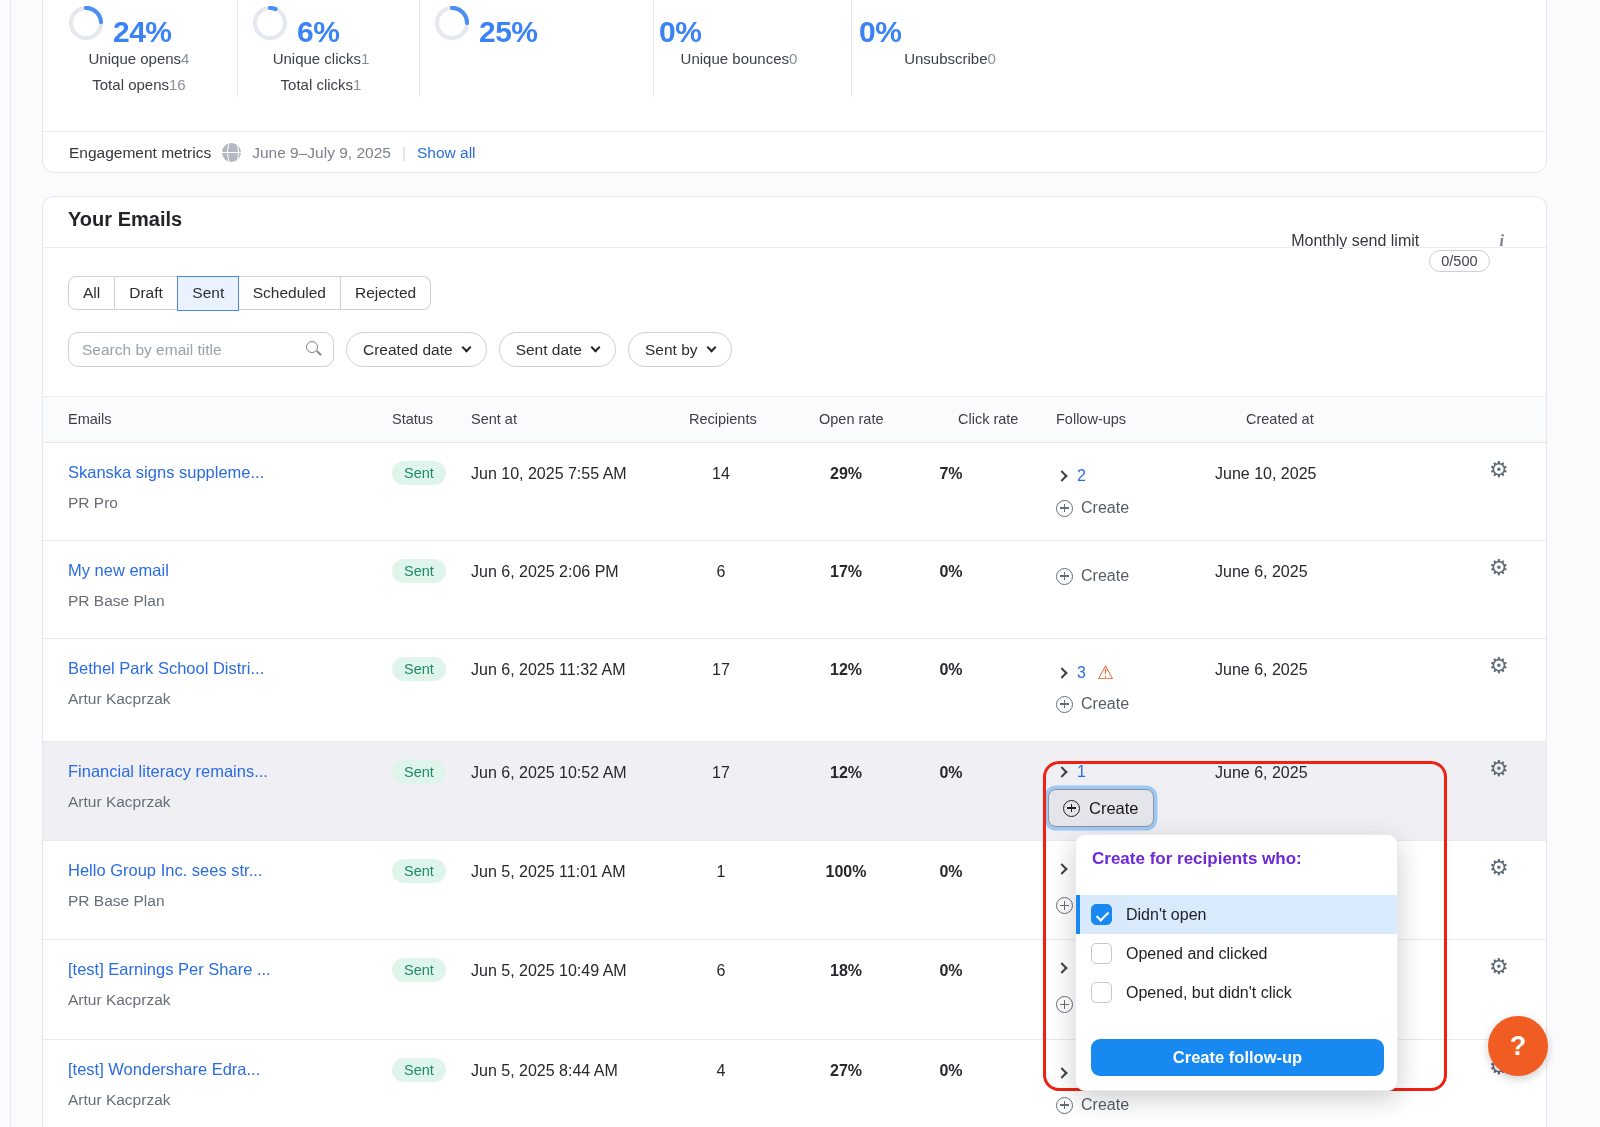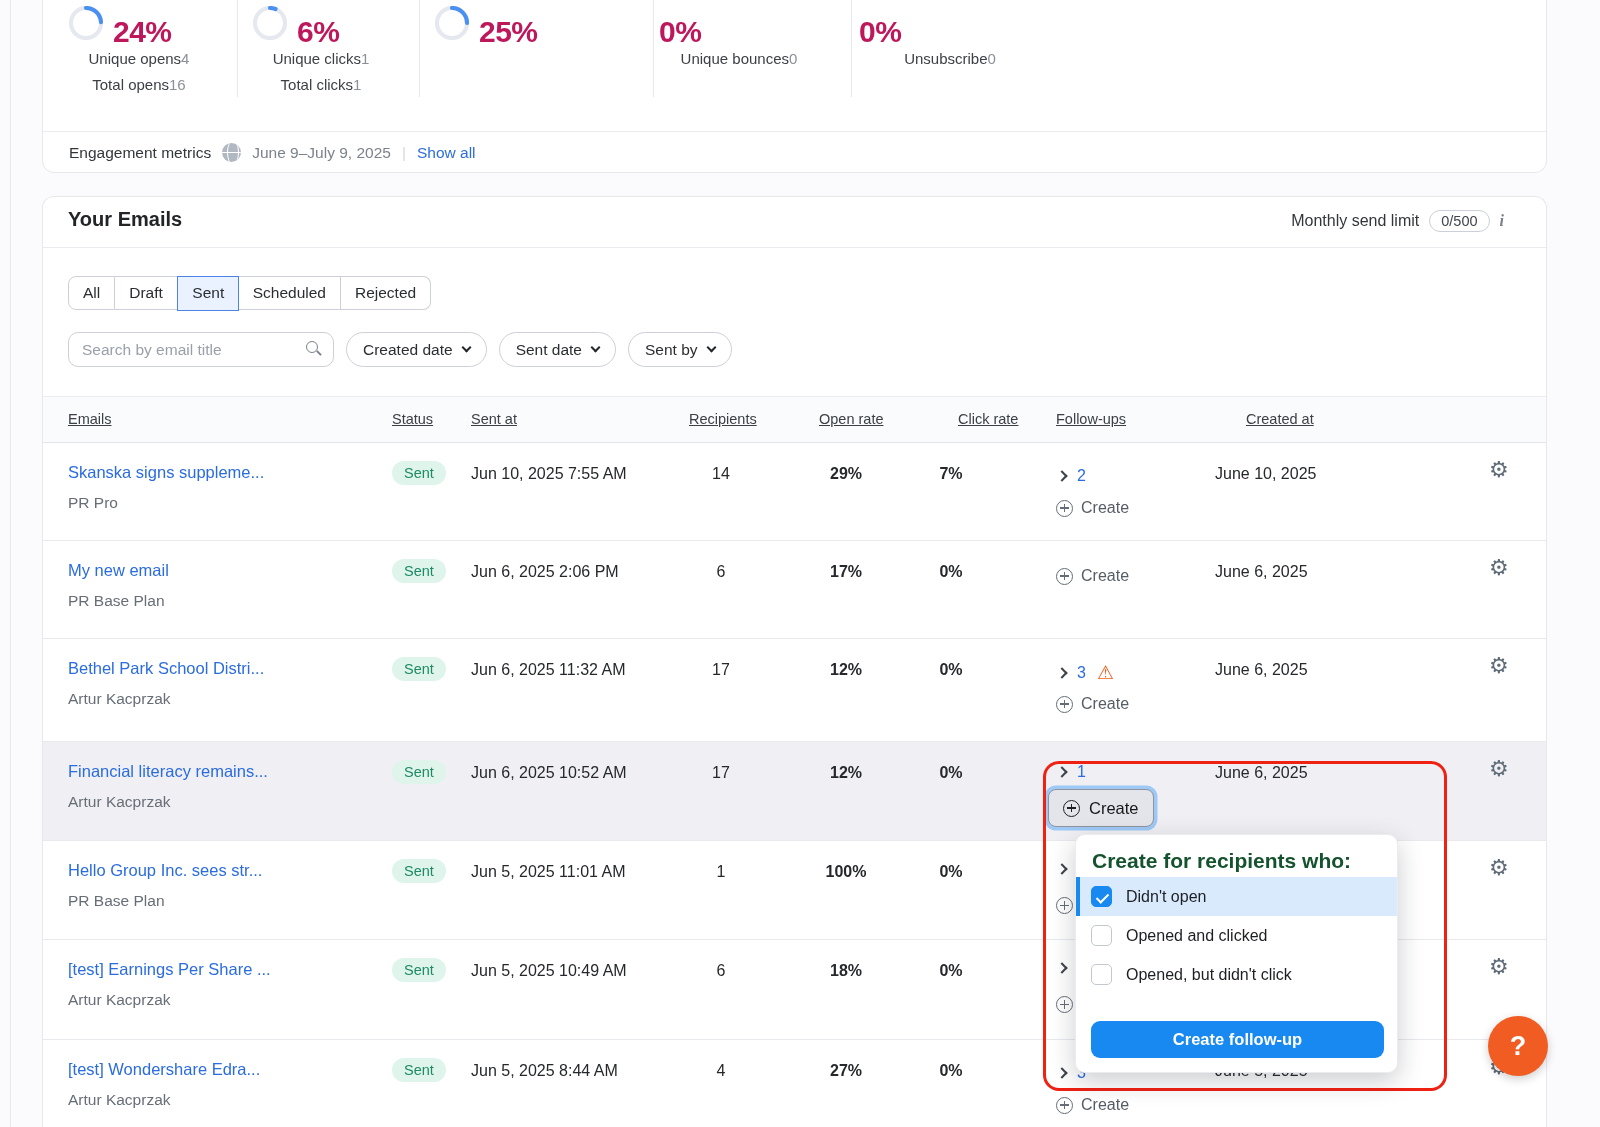--- a/index.html
+++ b/index.html
@@ -9,39 +9,39 @@
   .card { position:absolute; background:#fff; border:1px solid #e7e8ec; border-radius:12px; }
   #metrics-card { left:42px; top:-16px; width:1505px; height:189px; }
   #emails-card  { left:42px; top:196px; width:1505px; height:940px; border-bottom:none; border-radius:12px 12px 0 0; }
 
   
   .m-cell { position:absolute; top:20px; }
   .m-head { display:flex; align-items:center; gap:10px; height:36px; }
   .donut { width:34px; height:34px; }
   .donut .track { fill:none; stroke:#e5e8ee; stroke-width:4.4; }
   .donut .arc   { fill:none; stroke:#4a90f2; stroke-width:4.4; stroke-linecap:round; }
-  .m-pct { font-size:30px; font-weight:700; color:#be185d; letter-spacing:-0.5px;margin-top:17px; }
+  .m-pct { font-size:30px; font-weight:700; color:#3b82f6; letter-spacing:-0.5px;margin-top:17px; }
   .m-row { display:flex; justify-content:center; font-size:15px; color:#3d4147; margin-top:9px; }
   .m-row .m-val { color:#8a9099; }
   .m-divider { position:absolute; top:6px; width:1px; height:106px; background:#e7e8ec; }
   .m-footer-line { position:absolute; left:0; right:0; top:146px; height:1px; background:#ebecef; }
   .m-footer { position:absolute; left:26px; top:158px; display:flex; align-items:center; gap:11px; font-size:15.5px; }
   .m-footer .lbl { color:#33363b; }
   .m-footer .range { color:#7c828c; }
   .m-footer .vsep { color:#d7d9de; }
   .link { color:#2b6cdf; text-decoration:none; cursor:pointer; }
   .globe { width:19px; height:19px; border-radius:50%; background:#b2b8c2; position:relative; overflow:hidden; flex:0 0 auto; }
   .globe::before { content:""; position:absolute; left:50%; top:-3px; bottom:-3px; width:10px; margin-left:-5px; border:1.6px solid #fff; border-radius:50%; }
   .globe::after { content:""; position:absolute; left:-2px; right:-2px; top:50%; height:1.6px; margin-top:-0.8px; background:#fff; }
 
   
   .panel-title { position:absolute; left:68px; top:208px; font-size:20px; font-weight:700; color:#222428; }
   .send-limit { position:absolute; right:96px; top:210px; display:flex; align-items:center; gap:10px; }
   .send-limit .sl-label { font-size:16px; color:#33363b; }
-  .sl-pill { border:1px solid #ccd0d8; border-radius:13px; padding:2px 11px; font-size:14.5px; color:#41454c; }
+  .sl-pill { border:1px solid #ccd0d8; border-radius:13px; padding:2px 11px; font-size:14.5px; color:#41454c;margin-top:40px; }
   .info-i { font-family:"Liberation Serif", serif; font-style:italic; font-weight:700; font-size:16px; color:#7a8089; cursor:pointer; }
   .panel-divider { position:absolute; left:43px; width:1503px; top:247px; height:1px; background:#ebecef; }
 
   
   .tabs { position:absolute; left:68px; top:276px; display:flex; height:34px; }
   .tab { display:flex; align-items:center; padding:0 14px; font-size:15.5px; color:#2b2d31; background:#fff;
          border:1px solid #cdd0d8; border-left:none; cursor:pointer; }
   .tab:first-child { border-left:1px solid #cdd0d8; border-radius:8px 0 0 8px; }
   .tab:last-child { border-radius:0 8px 8px 0; }
   .tab.selected { background:#e9f2fe; border:1.5px solid #4c83e8; margin:-0.5px; z-index:2; }
@@ -55,21 +55,21 @@
   .mag { position:absolute; right:12px; top:9px; width:16px; height:16px; }
   .mag::before { content:""; position:absolute; left:0; top:0; width:10px; height:10px; border:1.8px solid #7b828c; border-radius:50%; }
   .mag::after { content:""; position:absolute; left:10px; top:11px; width:6px; height:1.8px; background:#7b828c; transform:rotate(45deg); }
   .drop-btn { display:flex; align-items:center; gap:10px; padding:0 16px; height:35px; border:1px solid #cdd0d8;
               border-radius:18px; background:#fff; font-size:15.5px; color:#2b2d31; cursor:pointer; }
   .dchev { width:7px; height:7px; border-right:2px solid #23262b; border-bottom:2px solid #23262b; transform:rotate(45deg); margin-top:-4px; }
 
   
   .thead { position:absolute; left:43px; width:1503px; top:396px; height:47px; background:#fafbfd;
            border-top:1px solid #ededf1; border-bottom:1px solid #e4e5e9; }
-  .th { position:absolute; top:14px; font-size:14.5px; color:#3c4045;text-decoration:underline; }
+  .th { position:absolute; top:14px; font-size:14.5px; color:#3c4045; }
   .email-row { position:absolute; left:43px; width:1503px; }
   .email-row.hl { background:#f0f0f4; }
   .row-sep { border-bottom:1px solid #e8e9ed; }
   .r-title { position:absolute; left:25px; top:20px; font-size:16.5px; }
   .r-sub { position:absolute; left:25px; top:51px; font-size:15.5px; color:#686e77; }
   .badge { position:absolute; left:349px; top:18px; background:#dff4eb; color:#1e8a66; font-size:14.5px;
            padding:4px 12px; border-radius:14px; }
   .r-sent { position:absolute; left:428px; top:22px; font-size:16px; color:#26282c; }
   .r-recip { position:absolute; left:648px; top:22px; width:60px; text-align:center; font-size:16px; }
   .r-open  { position:absolute; left:768px; top:22px; width:70px; text-align:center; font-size:16px; font-weight:700; }
@@ -91,21 +91,21 @@
                 padding:0 14px; height:38px; background:#e3e5ea; border:1.5px solid #8f949c; border-radius:8px;
                 box-shadow:0 0 0 3.5px #9ec9f6; font-size:16.5px; color:#17181b; cursor:pointer; }
   .create-btn .plus-circle { border-color:#1d1f23; }
   .create-btn .plus-circle::before, .create-btn .plus-circle::after { background:#1d1f23; }
 
   
   .annotation { position:absolute; left:1043px; top:761px; width:404px; height:330px;
                 border:3px solid #ee2113; border-radius:16px; pointer-events:none; }
   .popup { position:absolute; left:1075px; top:834px; width:323px; background:#fff; border:1px solid #ececf0;
            border-radius:10px; box-shadow:0 8px 26px rgba(25,28,40,.22); padding-bottom:14px; }
-  .popup-title { padding:14px 16px 4px; font-size:21px; font-weight:700; color:#14532d; }
+  .popup-title { padding:14px 16px 26px; font-size:17px; font-weight:700; color:#6d28d9; }
   .opt { position:relative; display:flex; align-items:center; gap:14px; height:39px; padding-left:15px;
          font-size:16px; color:#1d1f23; cursor:pointer; }
   .opt.checked { background:#d8eafc; }
   .opt.checked::before { content:""; position:absolute; left:0; top:0; bottom:0; width:4px; background:#1789f0; }
   .cbox { width:21px; height:21px; border:1.5px solid #c3c7cf; border-radius:5px; background:#fff; position:relative; flex:0 0 auto; }
   .cbox.on { background:#1789f0; border-color:#1789f0; }
   .cbox.on::after { content:""; position:absolute; left:7px; top:3.5px; width:5px; height:10px;
                     border-right:2.2px solid #fff; border-bottom:2.2px solid #fff; transform:rotate(45deg); }
   .popup-btn { margin:27px 15px 0; height:37px; border:none; border-radius:9px; background:#1789f0; color:#fff;
                font-size:16.5px; font-weight:700; width:293px; cursor:pointer; font-family:inherit; }

